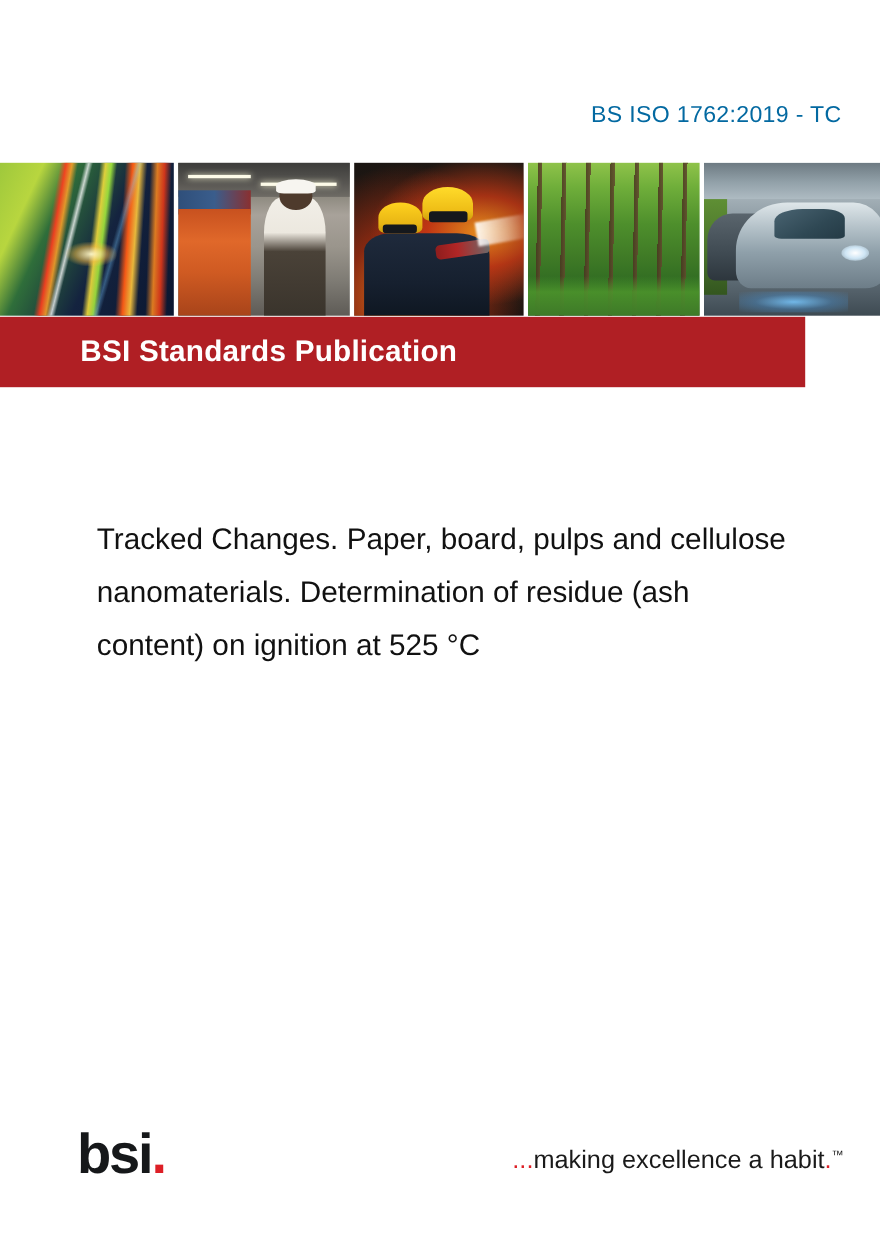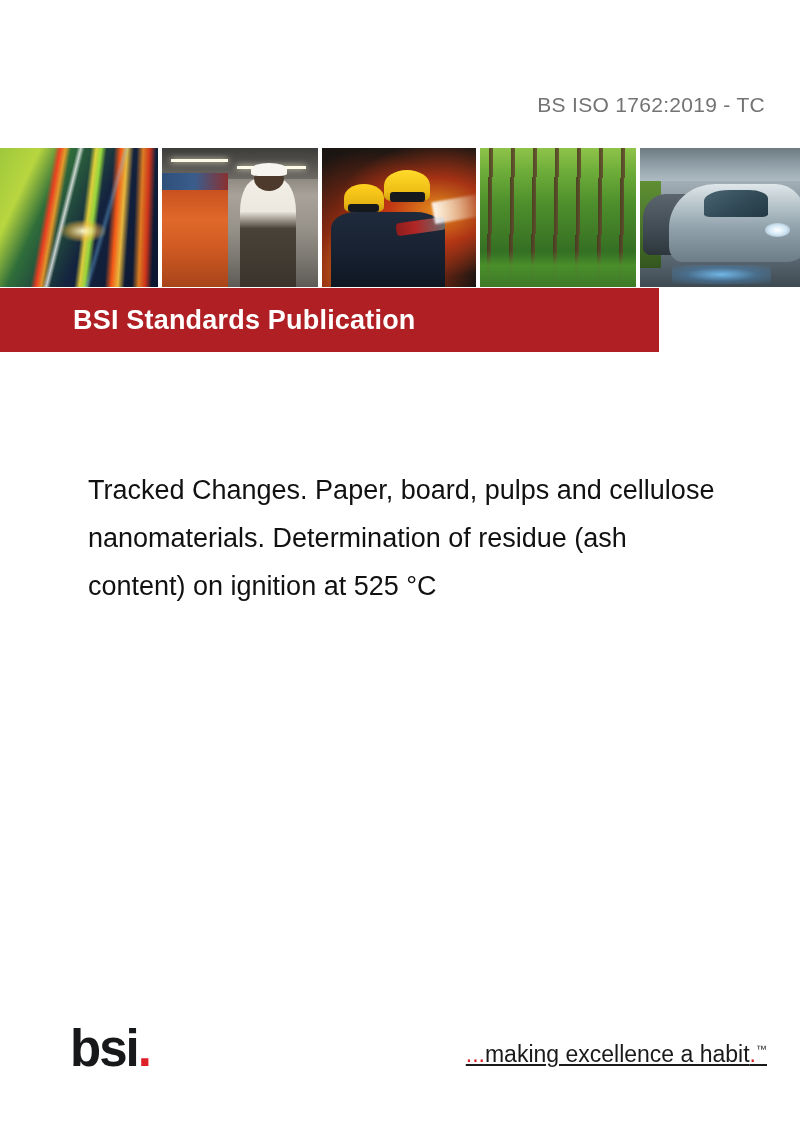--- a/index.html
+++ b/index.html
@@ -14,21 +14,21 @@
     font-family: "Liberation Sans", sans-serif;
     overflow: hidden;
   }
 
   
   .doc-ref {
     position: absolute;
     top: 93px;
     right: 35px;
     font-size: 21px;
-    color: #737373;
+    color: #0369a1;
     letter-spacing: 0.3px;
     white-space: nowrap;
   }
 
   
   .photo-strip {
     position: absolute;
     top: 148px;
     left: 0;
     width: 800px;
@@ -222,21 +222,21 @@
     position: absolute; left: 0; top: 24%;
     width: 13%; height: 62%;
     background: linear-gradient(180deg, #5f8f34 0%, #47702a 60%, #33561f 100%);
   }
 
   
   .red-banner {
     position: absolute;
     top: 288px;
     left: 0;
-    width: 659px;
+    width: 732px;
     height: 64px;
     background: #b01f24;
   }
   .banner-label {
     position: absolute;
     left: 73px;
     top: 50%;
     transform: translateY(-50%);
     color: #ffffff;
     font-size: 27px;
@@ -275,21 +275,20 @@
   .bsi-logo .dot {
     color: #dd1f26;
   }
   .tagline {
     position: absolute;
     right: 33px;
     bottom: 64px;
     font-size: 23px;
     color: #1a1a1a;
     white-space: nowrap;
-    text-decoration: underline;
   }
   .tagline .dots { color: #dd1f26; }
   .tagline .period { color: #dd1f26; }
   .tagline .tm {
     font-size: 11px;
     vertical-align: super;
   }
 </style>
 </head>
 <body>

